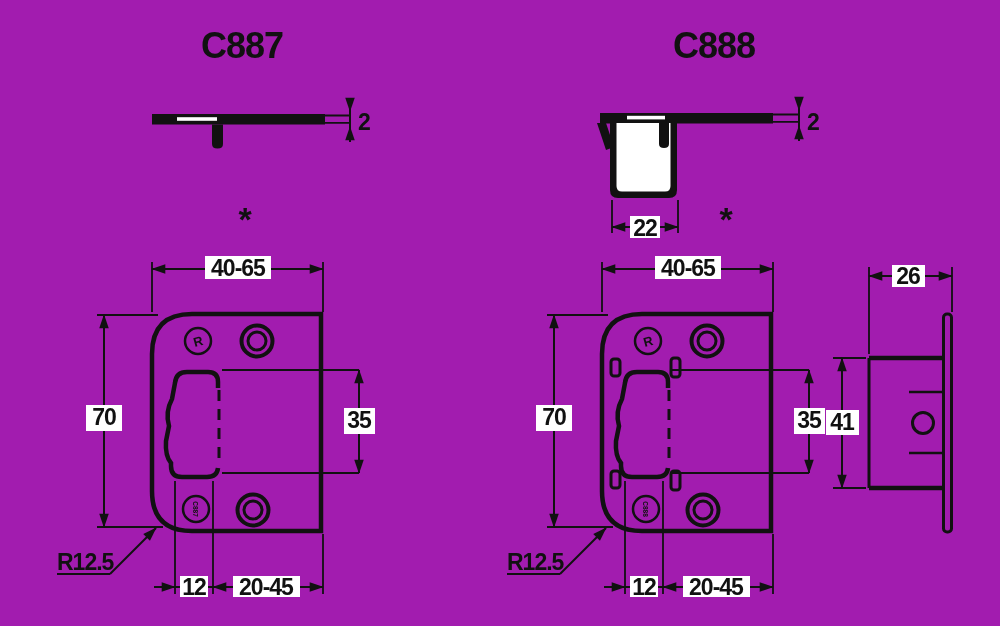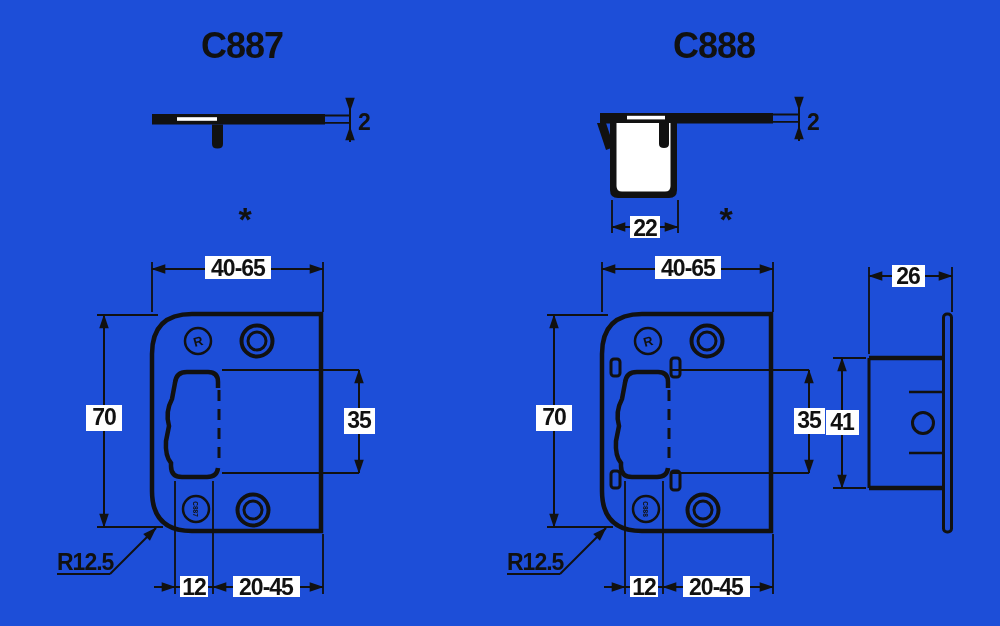--- a/index.html
+++ b/index.html
@@ -1,16 +1,16 @@
 <!DOCTYPE html>
 <html><head>
 <meta charset="utf-8">
 <style>
   html,body{margin:0;padding:0;background:#ffffff;}
-  .stage{width:1000px;height:626px;position:relative;background:#1d4ed8;overflow:hidden;}
+  .stage{width:1000px;height:626px;position:relative;background:#a21caf;overflow:hidden;}
   svg{display:block;}
   text{font-family:"Liberation Sans","DejaVu Sans",sans-serif;fill:#111;}
   .title{font-size:36px;font-weight:bold;letter-spacing:-1px;}
   .dim{font-size:23px;font-weight:bold;letter-spacing:-1px;}
   .dimsmall{font-size:23px;font-weight:bold;}
   .star{font-size:34px;font-weight:bold;}
   .stamp{font-size:13px;font-weight:bold;}
   .stampcode{font-size:6.5px;font-weight:bold;}
   .ln{stroke:#111;fill:none;}
   .thick{stroke-width:4.5;}

